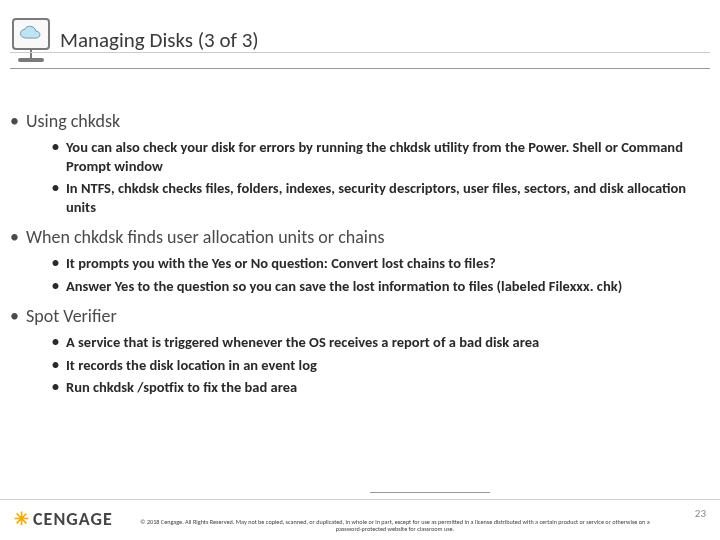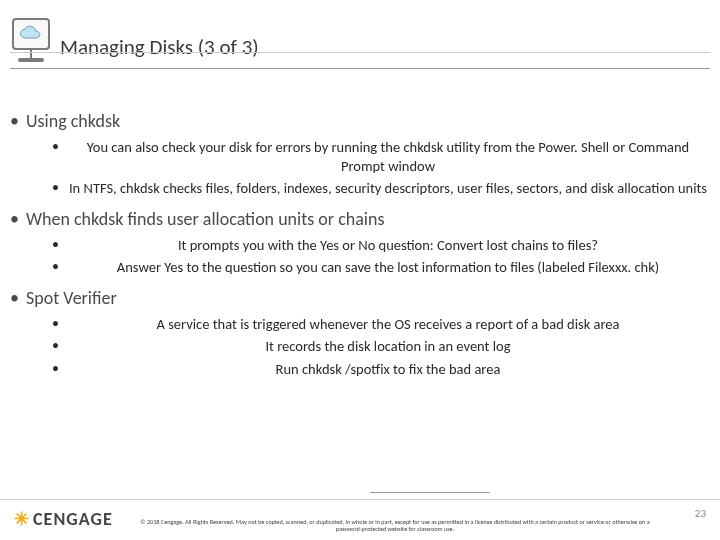--- a/index.html
+++ b/index.html
@@ -17,39 +17,39 @@
   }
   .icon-stand { display:flex; flex-direction:column; align-items:center; margin-right:10px; }
   .cloud-box {
     width: 34px; height: 28px; border: 2px solid #7a7a7a; border-radius: 4px;
     display:flex; align-items:center; justify-content:center; background:#f8f8f8;
   }
   .cloud-box svg { width: 26px; height: 18px; }
   .stand-pole { width: 2px; height: 8px; background:#7a7a7a; }
   .stand-base { width: 26px; height: 4px; background:#7a7a7a; border-radius:2px; }
   .title {
-    font-size: 21px; font-weight: 400; color: #3a3a3a; margin-top: 16px;
+    font-size: 21px; font-weight: 400; color: #3a3a3a; margin-top: 9px;
   }
   .hr1 { position:absolute; top:52px; left:10px; right:10px; height:1px; background:#ccc; }
   .hr2 { position:absolute; top:68px; left:10px; right:10px; height:1px; background:#999; }
 
   .body {
     position:absolute; top: 110px; left: 10px; right: 10px;
   }
   .lvl1 {
     font-size: 18px; color: #4a4a4a; margin: 0 0 6px 0;
     padding-left: 16px; position: relative; font-weight: 400;
   }
   .lvl1::before {
     content: "•"; position:absolute; left:0; top:0; font-size:18px; color:#4a4a4a;
   }
   .lvl2-list { margin: 0 0 10px 0; padding: 0 0 0 42px; }
   .lvl2 {
-    font-size: 14.5px; font-weight: 400; color: #2a2a2a; list-style: none;
-    position: relative; padding-left: 14px; line-height: 1.28; margin-bottom: 4px; text-align: center;
+    font-size: 14.5px; font-weight: 700; color: #2a2a2a; list-style: none;
+    position: relative; padding-left: 14px; line-height: 1.28; margin-bottom: 4px;
   }
   .lvl2::before {
     content:"•"; position:absolute; left:0; top:0; font-size:14px; color:#2a2a2a;
   }
 
   .footer {
     position:absolute; left:0; right:0; bottom:0; height:40px;
     border-top: 1px solid #d0d0d0;
   }
   .footer::before {

